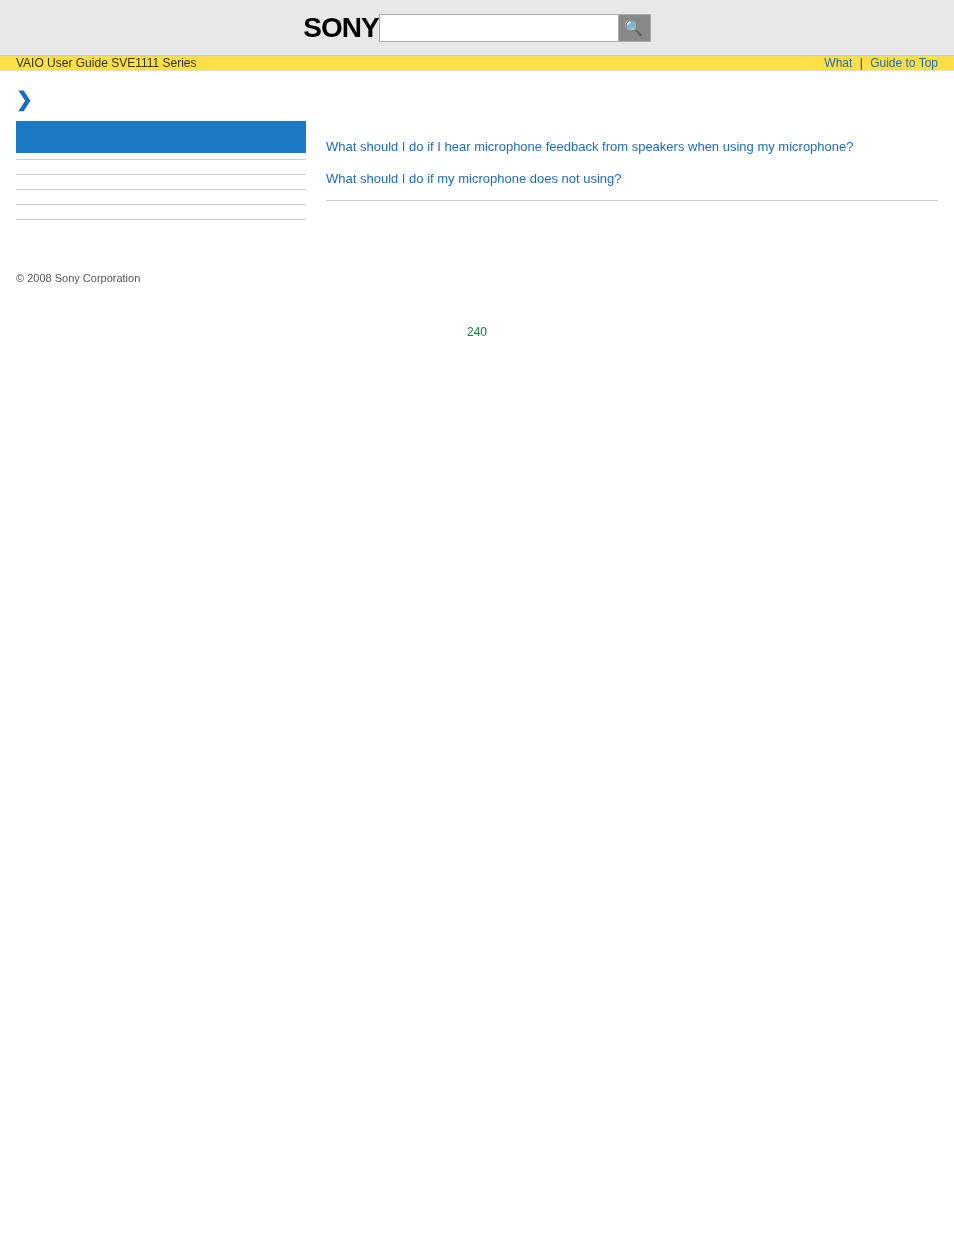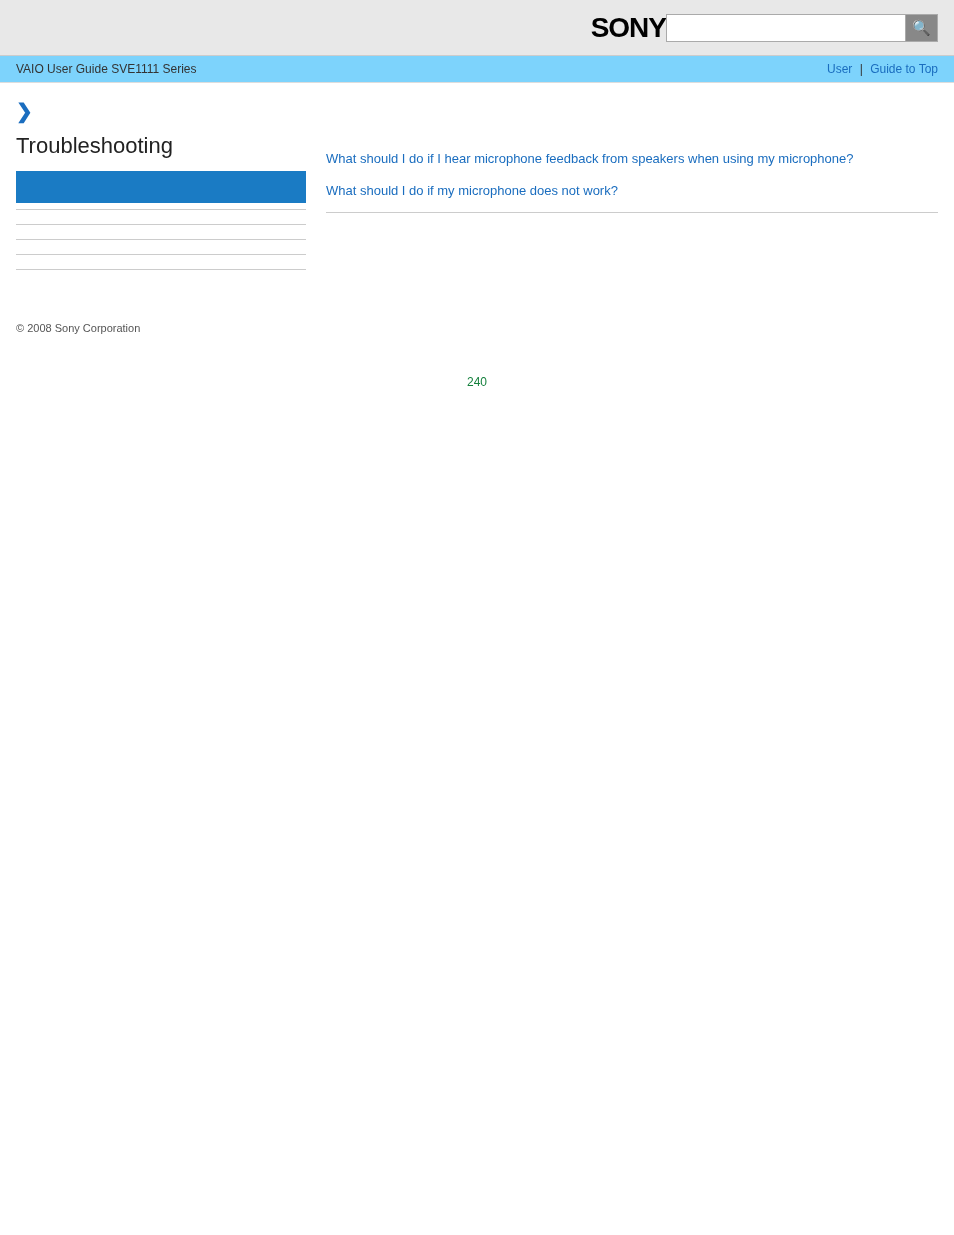--- a/index.html
+++ b/index.html
@@ -16,21 +16,21 @@
       width: 954px;
       min-height: 1235px;
     }
 
     
     .header {
       background: #e8e8e8;
       padding: 10px 16px;
       display: flex;
       align-items: center;
-      justify-content: flex-end;
+      justify-content: center;
       border-bottom: 1px solid #ccc;
       height: 56px;
     }
 
     .logo {
       font-size: 28px;
       font-weight: 900;
       color: #000;
       letter-spacing: -1px;
       font-family: Arial Black, Arial, sans-serif;
@@ -61,26 +61,26 @@
       cursor: pointer;
       display: flex;
       align-items: center;
       justify-content: center;
       color: #fff;
       font-size: 15px;
     }
 
     
     .nav-bar {
-      padding: 6px 16px;
+      padding: 0 16px;
       display: flex;
       align-items: center;
       justify-content: space-between;
       border-bottom: 1px solid #ddd;
-      background: #7dd3fc;
+      background: #fde047;
     }
 
     .breadcrumb-title {
       font-size: 12px;
       color: #333;
     }
 
     .nav-links {
       font-size: 12px;
     }
@@ -185,45 +185,44 @@
     <input class="search-input" type="text" placeholder="" style="">
     <button class="search-button">
       <span>🔍</span>
     </button>
   </div>
 </div>
 
 <div class="nav-bar">
   <span class="breadcrumb-title">VAIO User Guide SVE1111 Series</span>
   <div class="nav-links">
-    <a href="#">User</a>
+    <a href="#">What</a>
     <span class="nav-separator">|</span>
     <a href="#">Guide to Top</a>
   </div>
 </div>
 
 <div class="main">
 
   <div class="sidebar">
     <span class="chevron-icon">❯</span>
 
-    <h2 class="sidebar-heading">Troubleshooting</h2>
 
     <div class="sidebar-active-item"></div>
 
     <div class="sidebar-line"></div>
     <div class="sidebar-line"></div>
     <div class="sidebar-line"></div>
     <div class="sidebar-line"></div>
     <div class="sidebar-line"></div>
   </div>
 
   <div class="content">
     <a href="#" class="content-link">What should I do if I hear microphone feedback from speakers when using my microphone?</a>
-    <a href="#" class="content-link">What should I do if my microphone does not work?</a>
+    <a href="#" class="content-link">What should I do if my microphone does not using?</a>
     <div class="content-divider"></div>
   </div>
 
 </div>
 
 <div class="footer">
   <span class="copyright">© 2008 Sony Corporation</span>
 </div>
 
 <div class="page-number">240</div>

